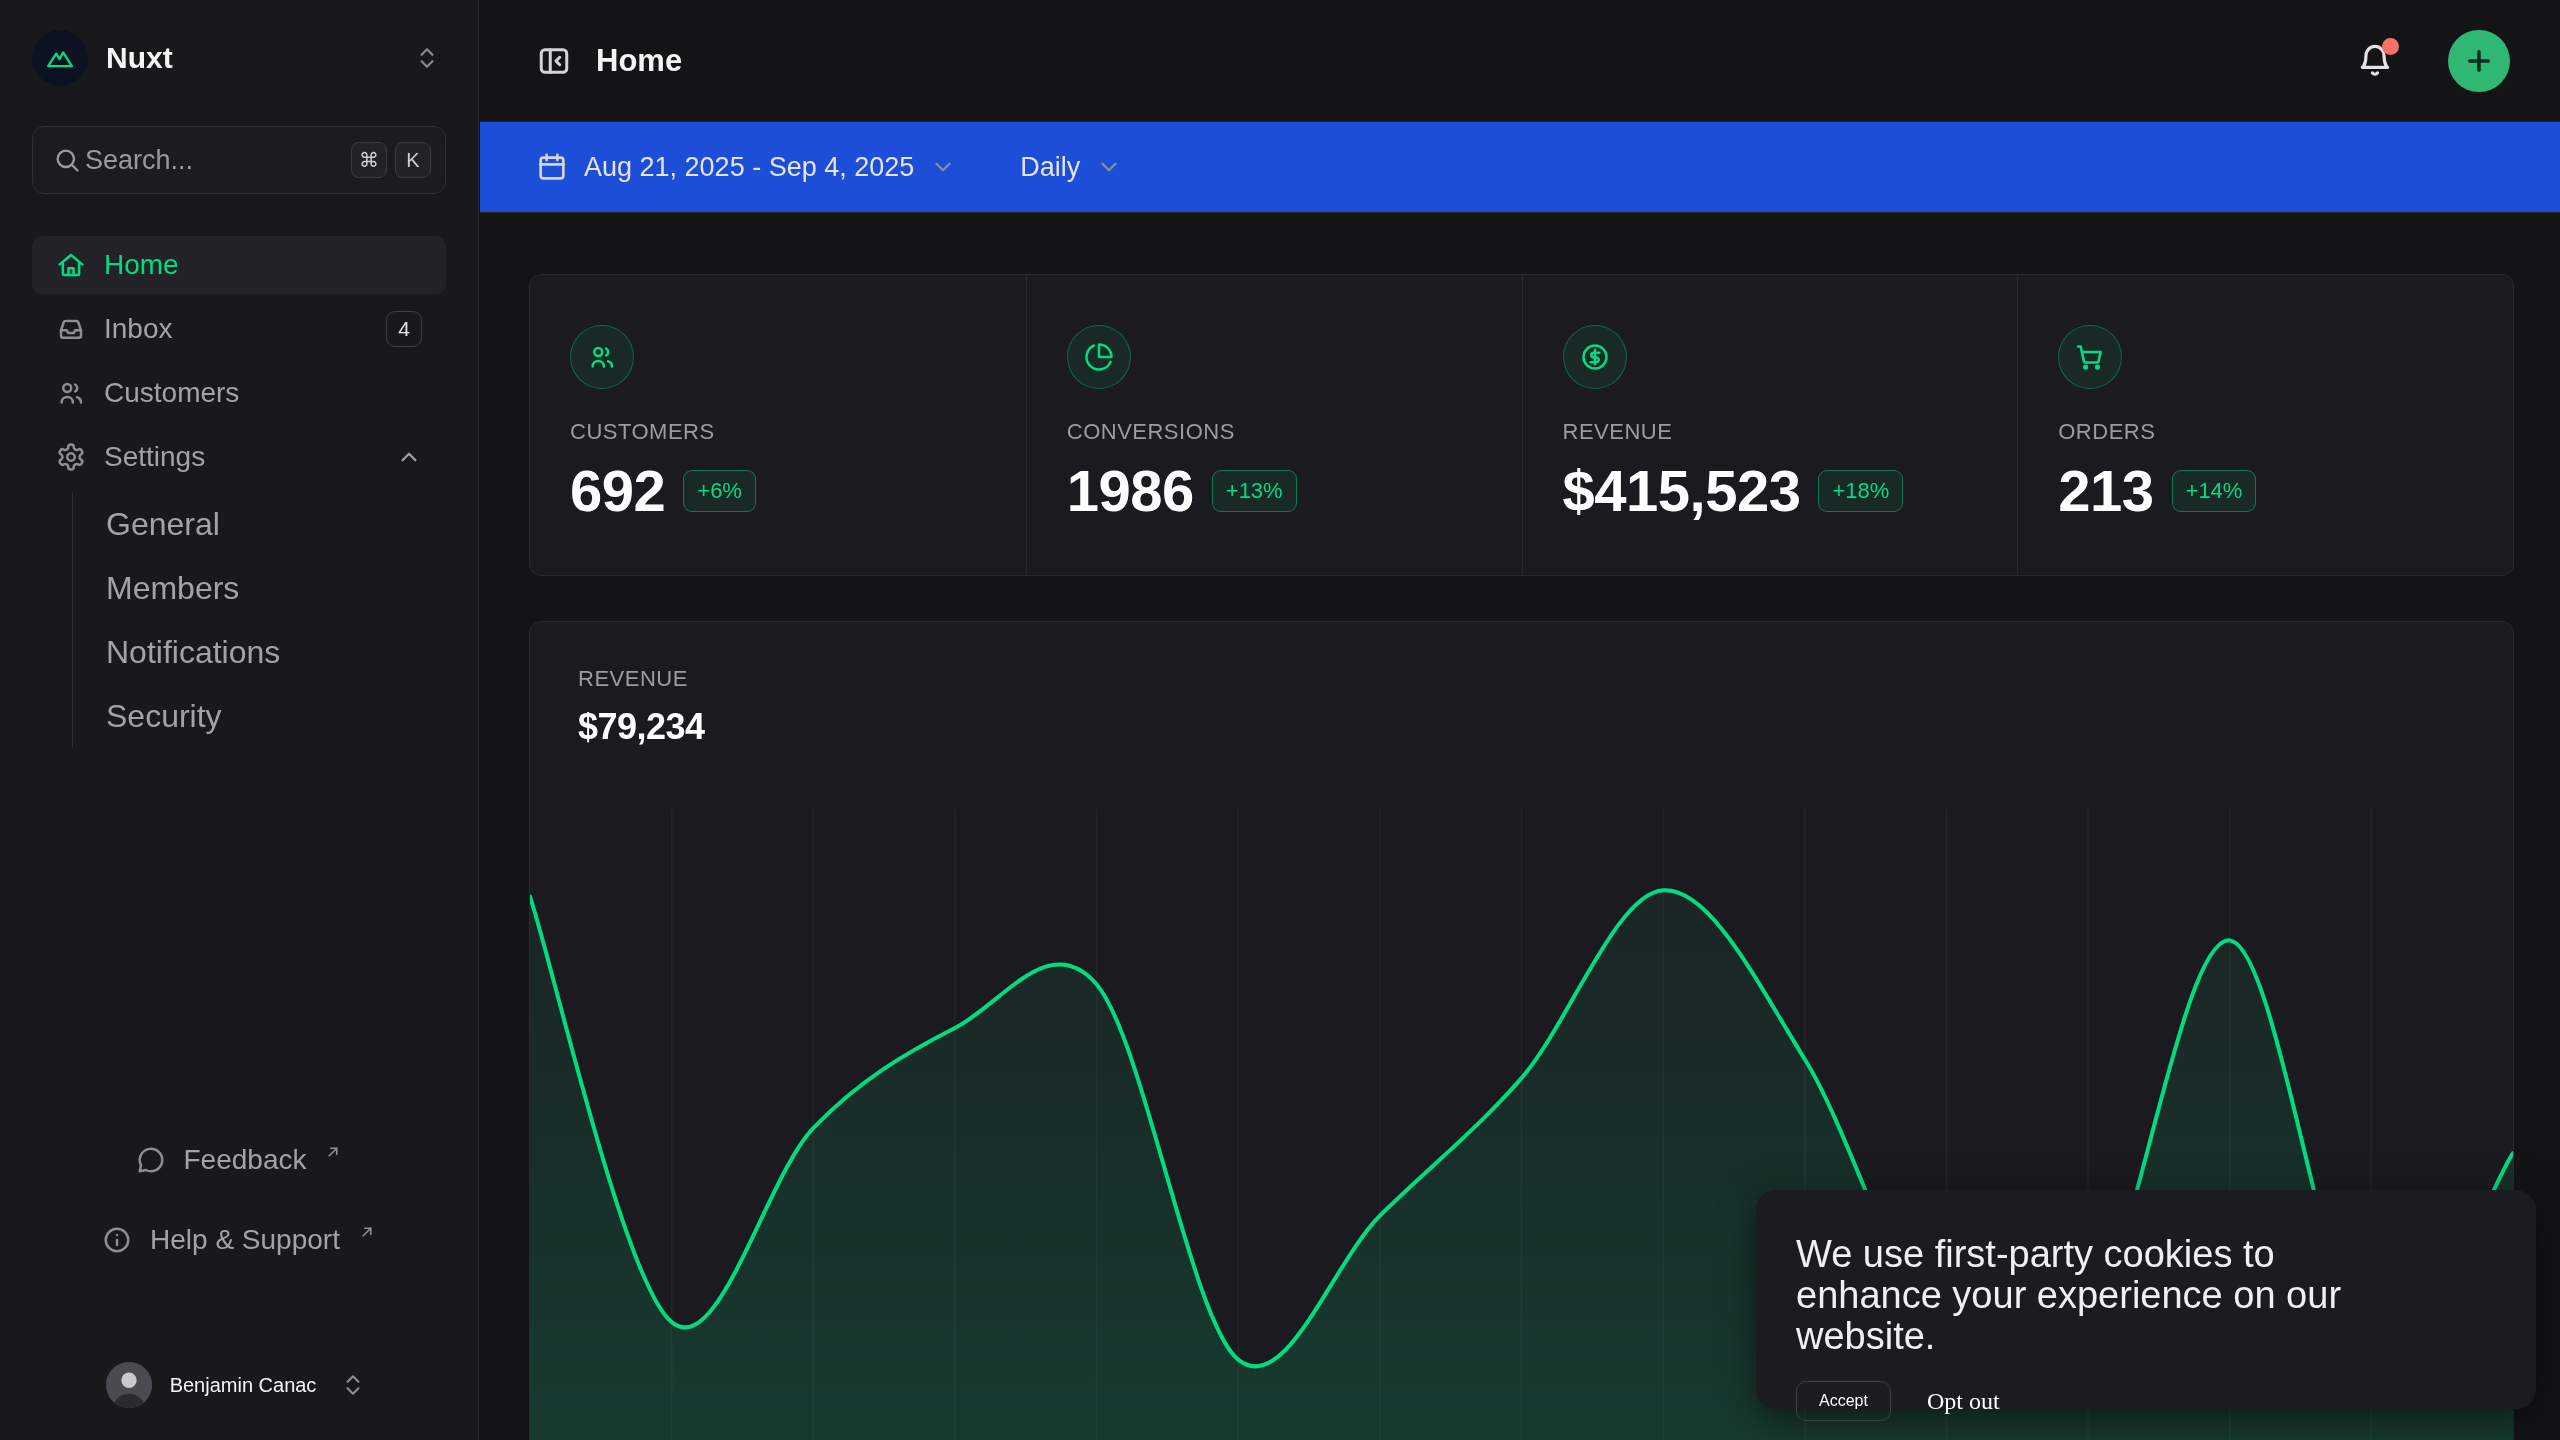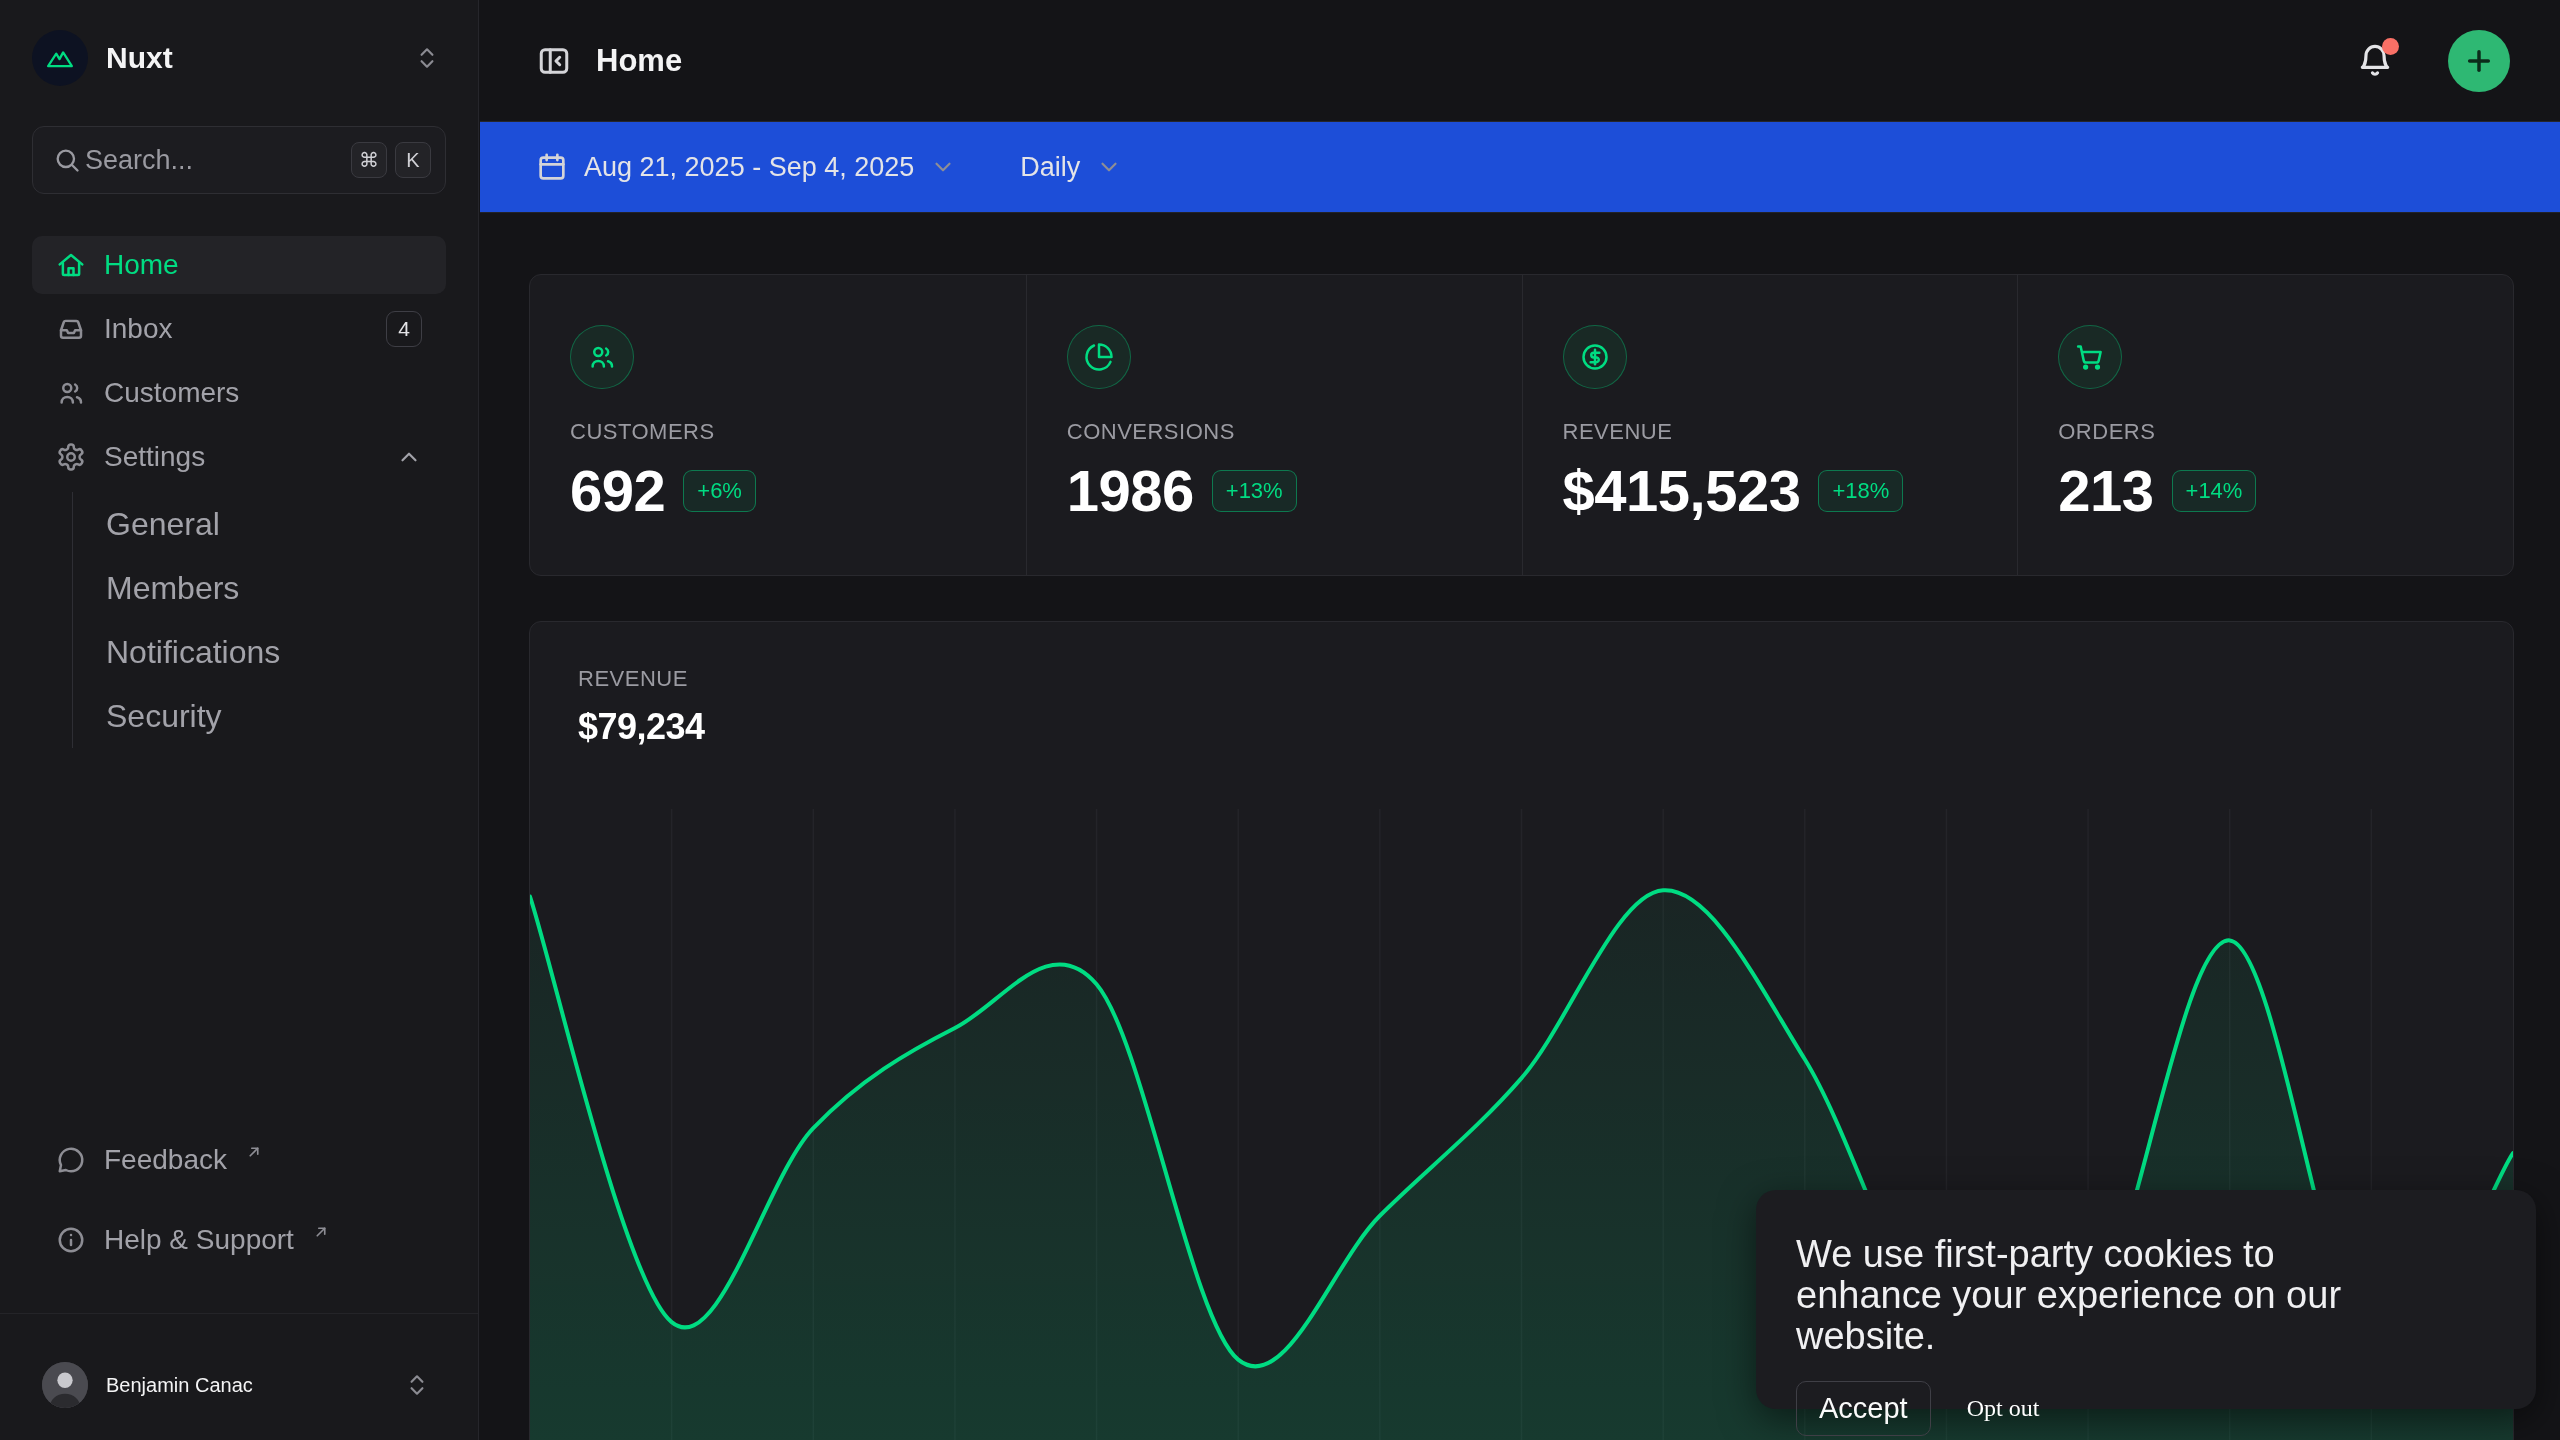--- a/index.html
+++ b/index.html
@@ -49,21 +49,21 @@
     margin-left:auto; width:36px; height:36px; border:1px solid #3e3e45;
     border-radius:9px; color:#e4e4e7; font-size:21px;
     display:flex; align-items:center; justify-content:center;
   }
   .nav-chevron { margin-left:auto; color:#a2a2a9; display:flex; }
 
   .subtree { margin-left:40px; border-left:1.5px solid #2e2e34; display:flex; flex-direction:column; }
   .sub-item { height:64px; display:flex; align-items:center; padding-left:33px;
     color:#a2a2a9; font-size:32px; cursor:pointer; }
 
-  .sidebar-footer { margin-top:auto; display:flex; flex-direction:column; gap:22px; }
+  .sidebar-footer { margin-top:auto; display:flex; flex-direction:column; gap:22px;align-items:center; }
   .foot-link { height:58px; display:flex; align-items:center; gap:18px; padding:0 24px;
     color:#a2a2a9; font-size:28px; border-radius:10px; cursor:pointer; }
   .foot-link .nv-icon { color:#8d8d94; display:flex; }
   .ext-arrow { color:#8d8d94; transform:translateY(-8px); display:flex; }
 
   .sidebar-divider { height:1px; background:#242428; margin:22px -32px 0; }
   .user-row { margin-top:20px; display:flex; align-items:center; gap:18px; padding:6px 10px;
     border-radius:10px; cursor:pointer; }
   .avatar { width:46px; height:46px; border-radius:50%; background:#3c3c41; overflow:hidden;
     display:flex; align-items:flex-end; justify-content:center; flex:0 0 auto; }
@@ -127,21 +127,21 @@
 
   
   .cookie-banner {
     position:absolute; right:24px; bottom:31px; width:780px; height:219px;
     background:#1c1c20; border-radius:20px; padding:44px 40px;
     box-shadow:0 10px 36px rgba(0,0,0,0.5); z-index:60;
   }
   .cookie-text { font-size:38px; line-height:41px; color:#f0f0f2; width:600px; }
   .cookie-actions { margin-top:24px; display:flex; align-items:center; gap:36px; }
   .accept-btn { background:transparent; border:1px solid #3f3f46; border-radius:10px;
-    color:#fafafa; font-size:29px; padding:10px 22px; cursor:pointer;
+    color:#fafafa; font-size:16px; padding:10px 22px; cursor:pointer;
     font-family:"Liberation Sans", sans-serif; }
   .optout-btn { background:none; border:none; color:#ffffff; font-size:24px; cursor:pointer;
     font-family:Liberation Serif, serif; }
 </style>
 </head>
 <body>
 
 <aside class="sidebar">
 
   <div class="logo-row">

